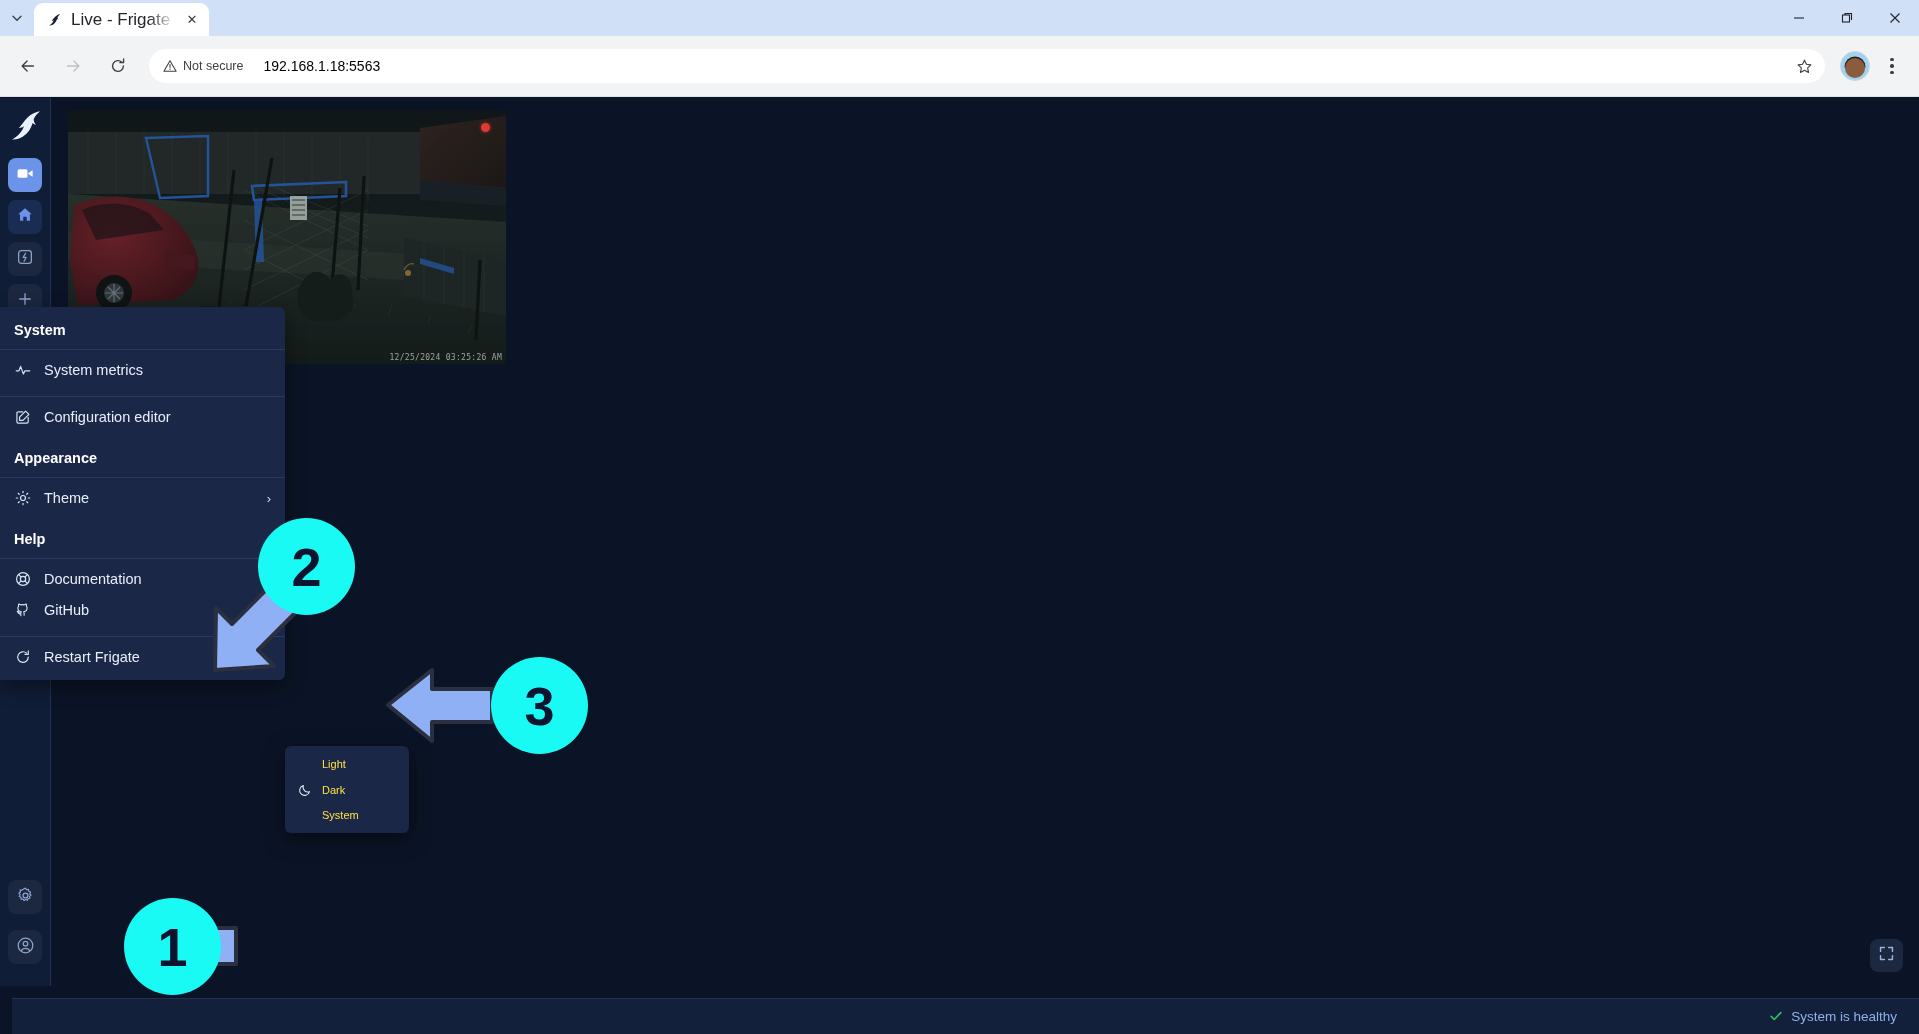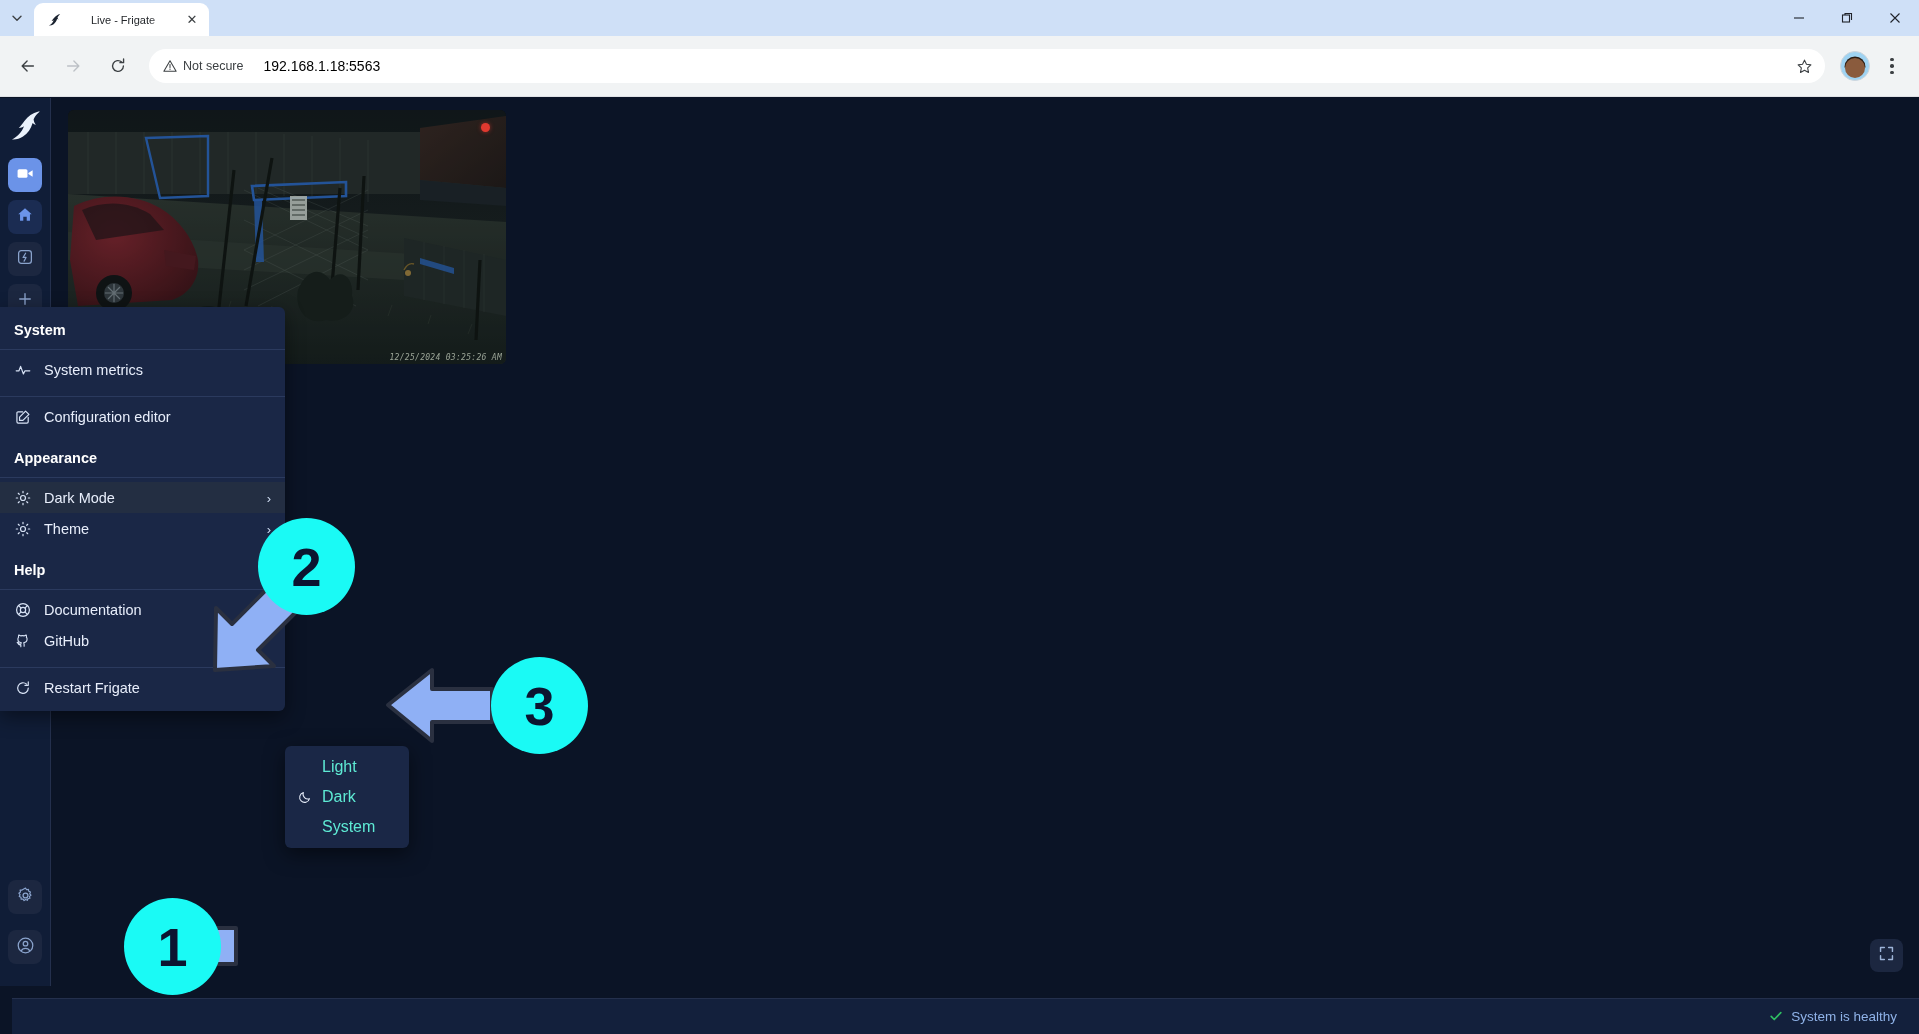--- a/index.html
+++ b/index.html
@@ -29,26 +29,25 @@
   .tab {
     height: 33px; width: 175px;
     background: #ffffff;
     border-radius: 9px 9px 0 0;
     display: flex; align-items: center;
     padding: 0 8px 0 12px; gap: 8px;
     position: relative;
   }
   .tab-favicon { width: 17px; height: 17px; flex: 0 0 17px; display:flex; align-items:center; justify-content:center; }
   .tab-title {
-    font-size: 11px; color: #23262a;
+    font-size: 17px; color: #23262a;
     white-space: nowrap; overflow: hidden;
     flex: 1 1 auto;
     -webkit-mask-image: linear-gradient(to right, #000 75%, transparent 100%);
             mask-image: linear-gradient(to right, #000 75%, transparent 100%);
-            text-align: center;
   }
   .tab-close {
     width: 18px; height: 18px; flex: 0 0 18px;
     display: flex; align-items: center; justify-content: center;
     color: #3c4043; font-size: 13px; border-radius: 50%;
   }
   .winbtns {
     position: absolute; right: 0; top: 0; height: 36px;
     display: flex; align-items: center;
   }
@@ -132,21 +131,21 @@
     display: flex; align-items: center; justify-content: center;
     margin-bottom: 8px; color: #b9c9e6;
   }
   .rail-btn.active { background: #6b93e8; color: #ffffff; }
   .rail-btn.semi { background: #1b2c52; color: #6b93e8; }
   .rail-btn.dim { background: #1c2740; color: #8aa3cc; }
   .rail-spacer { flex: 1 1 auto; }
   .rail-bottom { padding-bottom: 14px; display: flex; flex-direction: column; align-items: center; gap: 8px; }
 
   
-  .cam-area { position: absolute; left: 51px; top: 0; right: 0; bottom: 48px; padding: 12px 16px 0 17px; font-style: italic; }
+  .cam-area { position: absolute; left: 51px; top: 0; right: 0; bottom: 48px; padding: 12px 16px 0 17px; }
   .cam-card {
     width: 438px; height: 254px; border-radius: 6px;
     overflow: hidden; position: relative;
     background: #0a0f16;
   }
   .cam-img { position: absolute; inset: 0; }
   .rec-dot {
     position: absolute; right: 16px; top: 13px;
     width: 9px; height: 9px; border-radius: 50%;
     background: #e0392f; box-shadow: 0 0 4px rgba(224,57,47,.6);
@@ -212,21 +211,21 @@
   .submenu {
     position: absolute; left: 285px; top: 648px;
     width: 124px; background: #1a2746;
     border-radius: 6px; padding: 6px 0;
     box-shadow: 0 6px 20px rgba(0,0,0,.5);
     z-index: 25;
   }
   .submenu-item {
     display: flex; align-items: center; gap: 10px;
     padding: 6px 12px 6px 12px;
-    color: #5eead4; font-size: 16px;
+    color: #fde047; font-size: 11px;
   }
   .submenu-item .si-icon {
     width: 15px; height: 15px; flex: 0 0 15px;
     display: flex; align-items: center; justify-content: center;
     color: #e8eefb;
   }
   .submenu-item .si-spacer { width: 15px; flex: 0 0 15px; }
 
   
   .annot { position: absolute; inset: 0; pointer-events: none; z-index: 40; }
@@ -530,32 +529,20 @@
               <path d="M13.2 2.6 17.4 6.8 9.9 14.3 5.7 14.3 5.7 10.1Z" fill="none" stroke="currentColor" stroke-width="1.5" stroke-linejoin="round"></path>
             </svg>
         </span>
         <span>Configuration editor</span>
       </div>
 
       <div class="menu-gap"></div>
 
       <div class="menu-label">Appearance</div>
       <div class="menu-sep"></div>
-      <div class="menu-item highlight">
-        <span class="mi-icon">
-          <svg width="16" height="16" viewBox="0 0 20 20">
-              <circle cx="10" cy="10" r="3.1" fill="none" stroke="currentColor" stroke-width="1.5"></circle>
-              <g stroke="currentColor" stroke-width="1.5" stroke-linecap="round">
-                <path d="M10 1.6V3.3 M10 16.7v1.7 M1.6 10h1.7 M16.7 10h1.7 M4.1 4.1l1.2 1.2 M14.7 14.7l1.2 1.2 M15.9 4.1l-1.2 1.2 M5.3 14.7l-1.2 1.2"></path>
-              </g>
-            </svg>
-        </span>
-        <span>Dark Mode</span>
-        <span class="chev">›</span>
-      </div>
       <div class="menu-item">
         <span class="mi-icon">
           <svg width="16" height="16" viewBox="0 0 20 20">
               <circle cx="10" cy="10" r="3.1" fill="none" stroke="currentColor" stroke-width="1.5"></circle>
               <g stroke="currentColor" stroke-width="1.5" stroke-linecap="round">
                 <path d="M10 1.6V3.3 M10 16.7v1.7 M1.6 10h1.7 M16.7 10h1.7 M4.1 4.1l1.2 1.2 M14.7 14.7l1.2 1.2 M15.9 4.1l-1.2 1.2 M5.3 14.7l-1.2 1.2"></path>
               </g>
             </svg>
         </span>
         <span>Theme</span>

